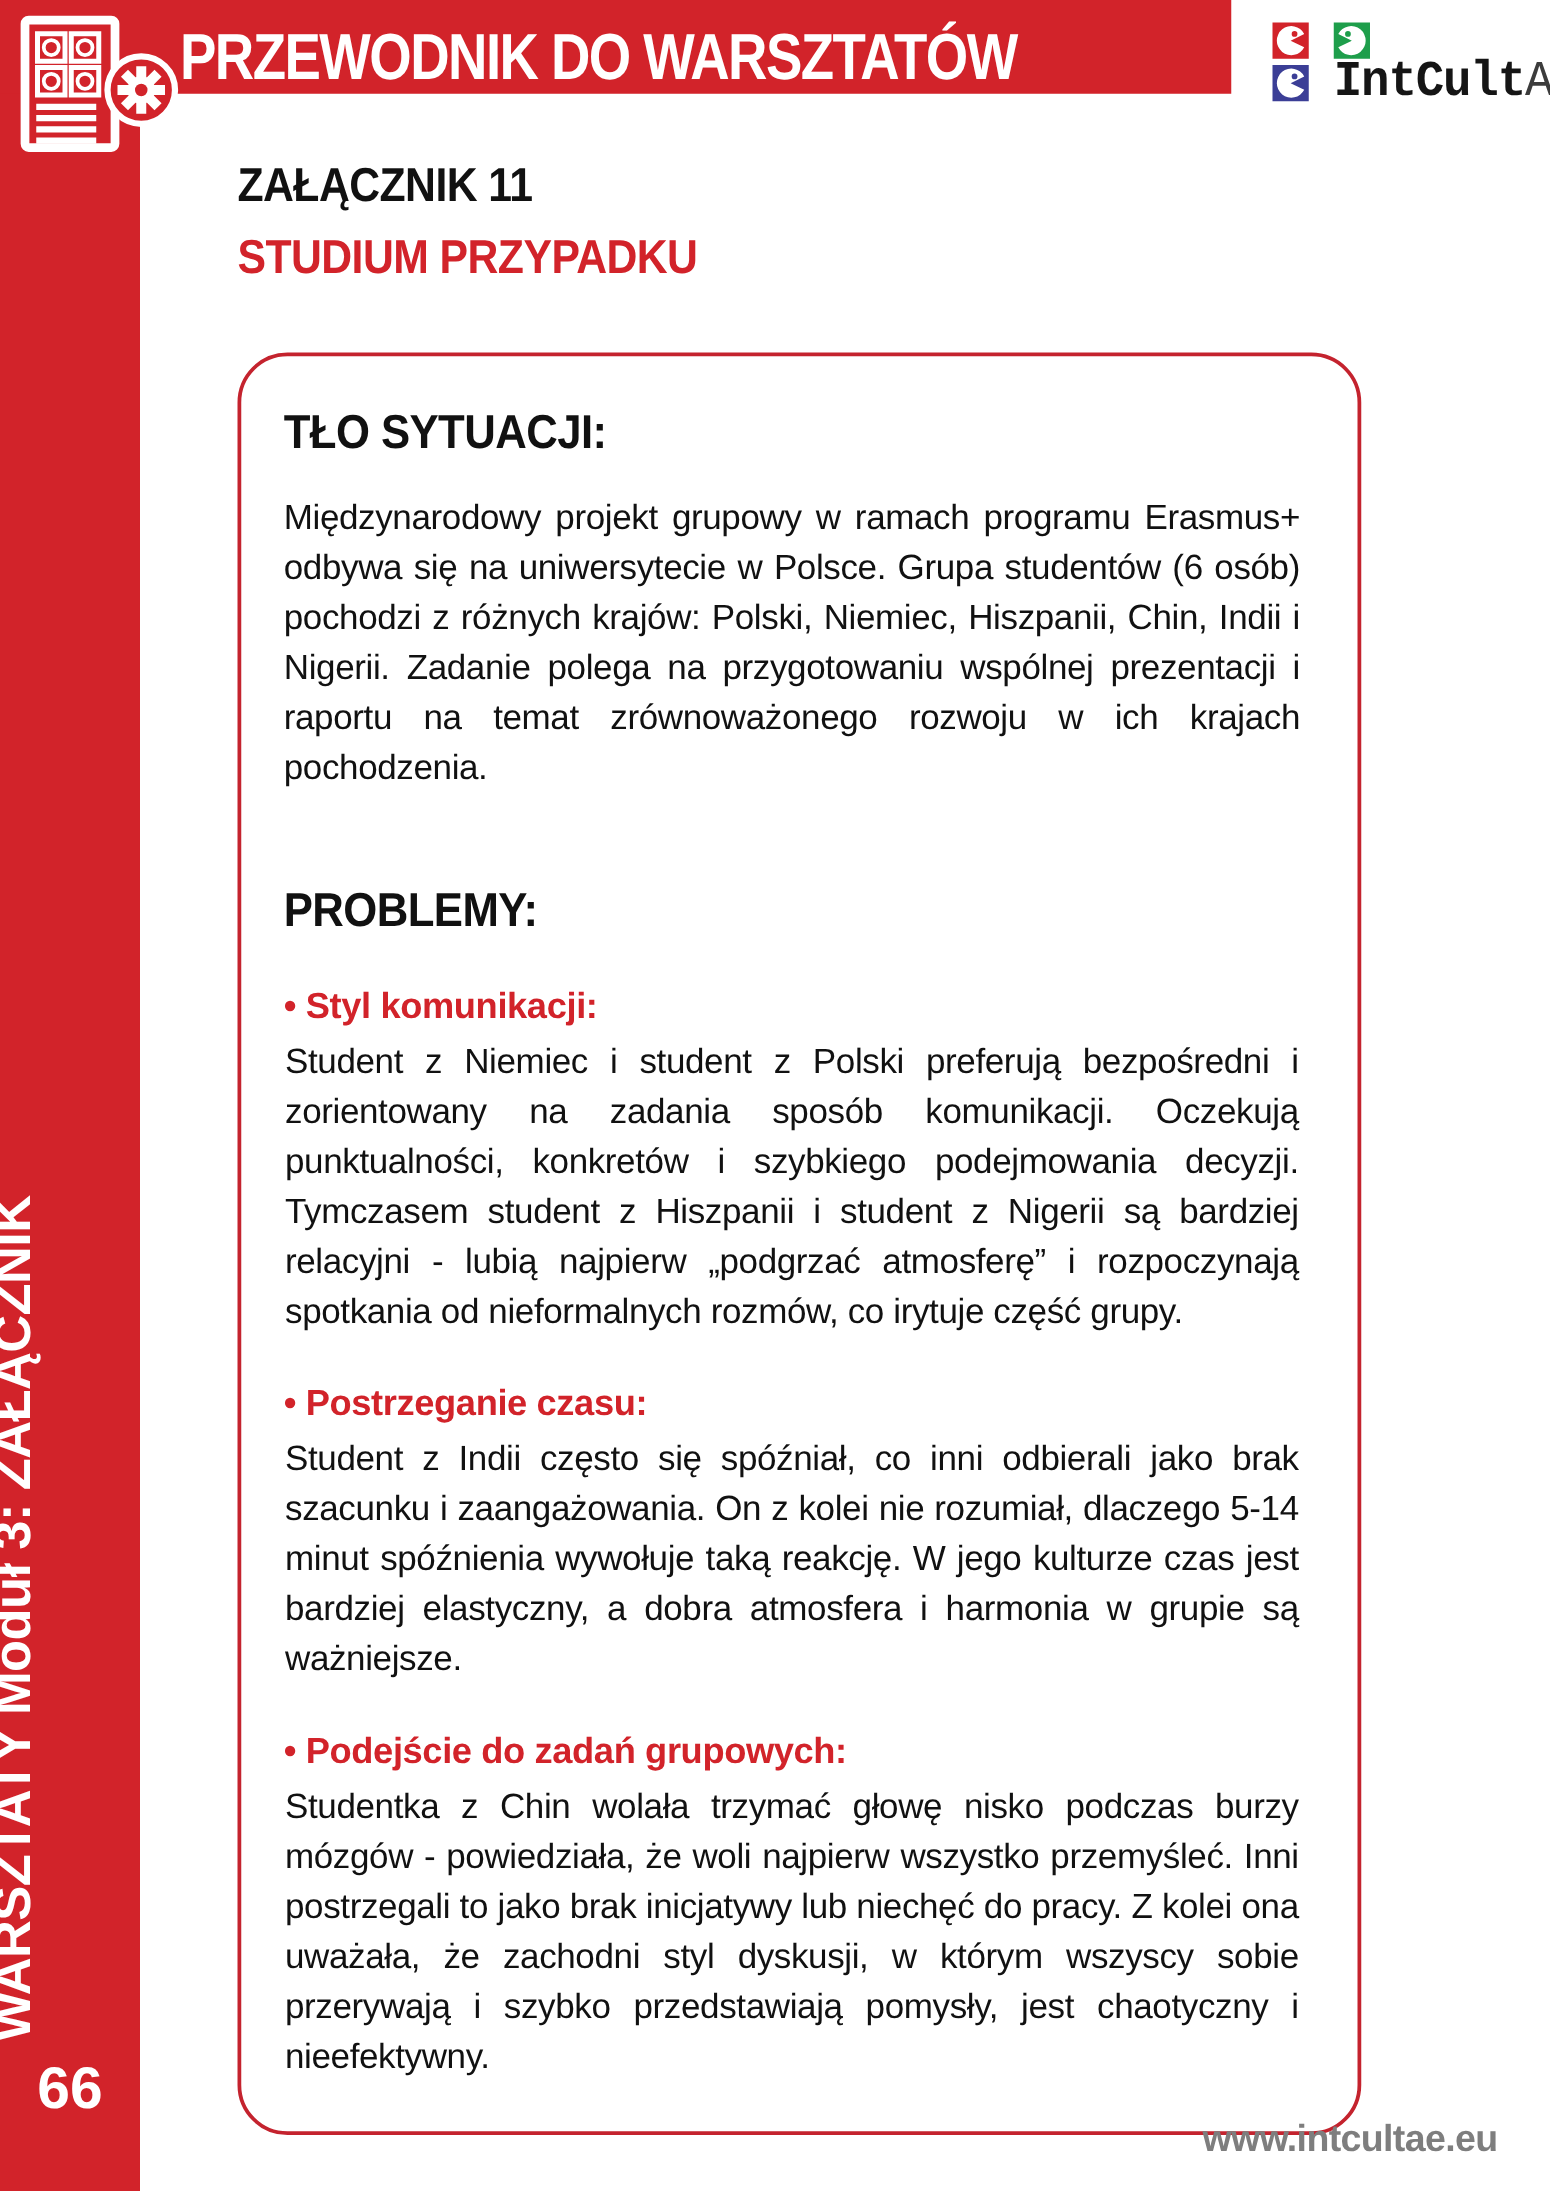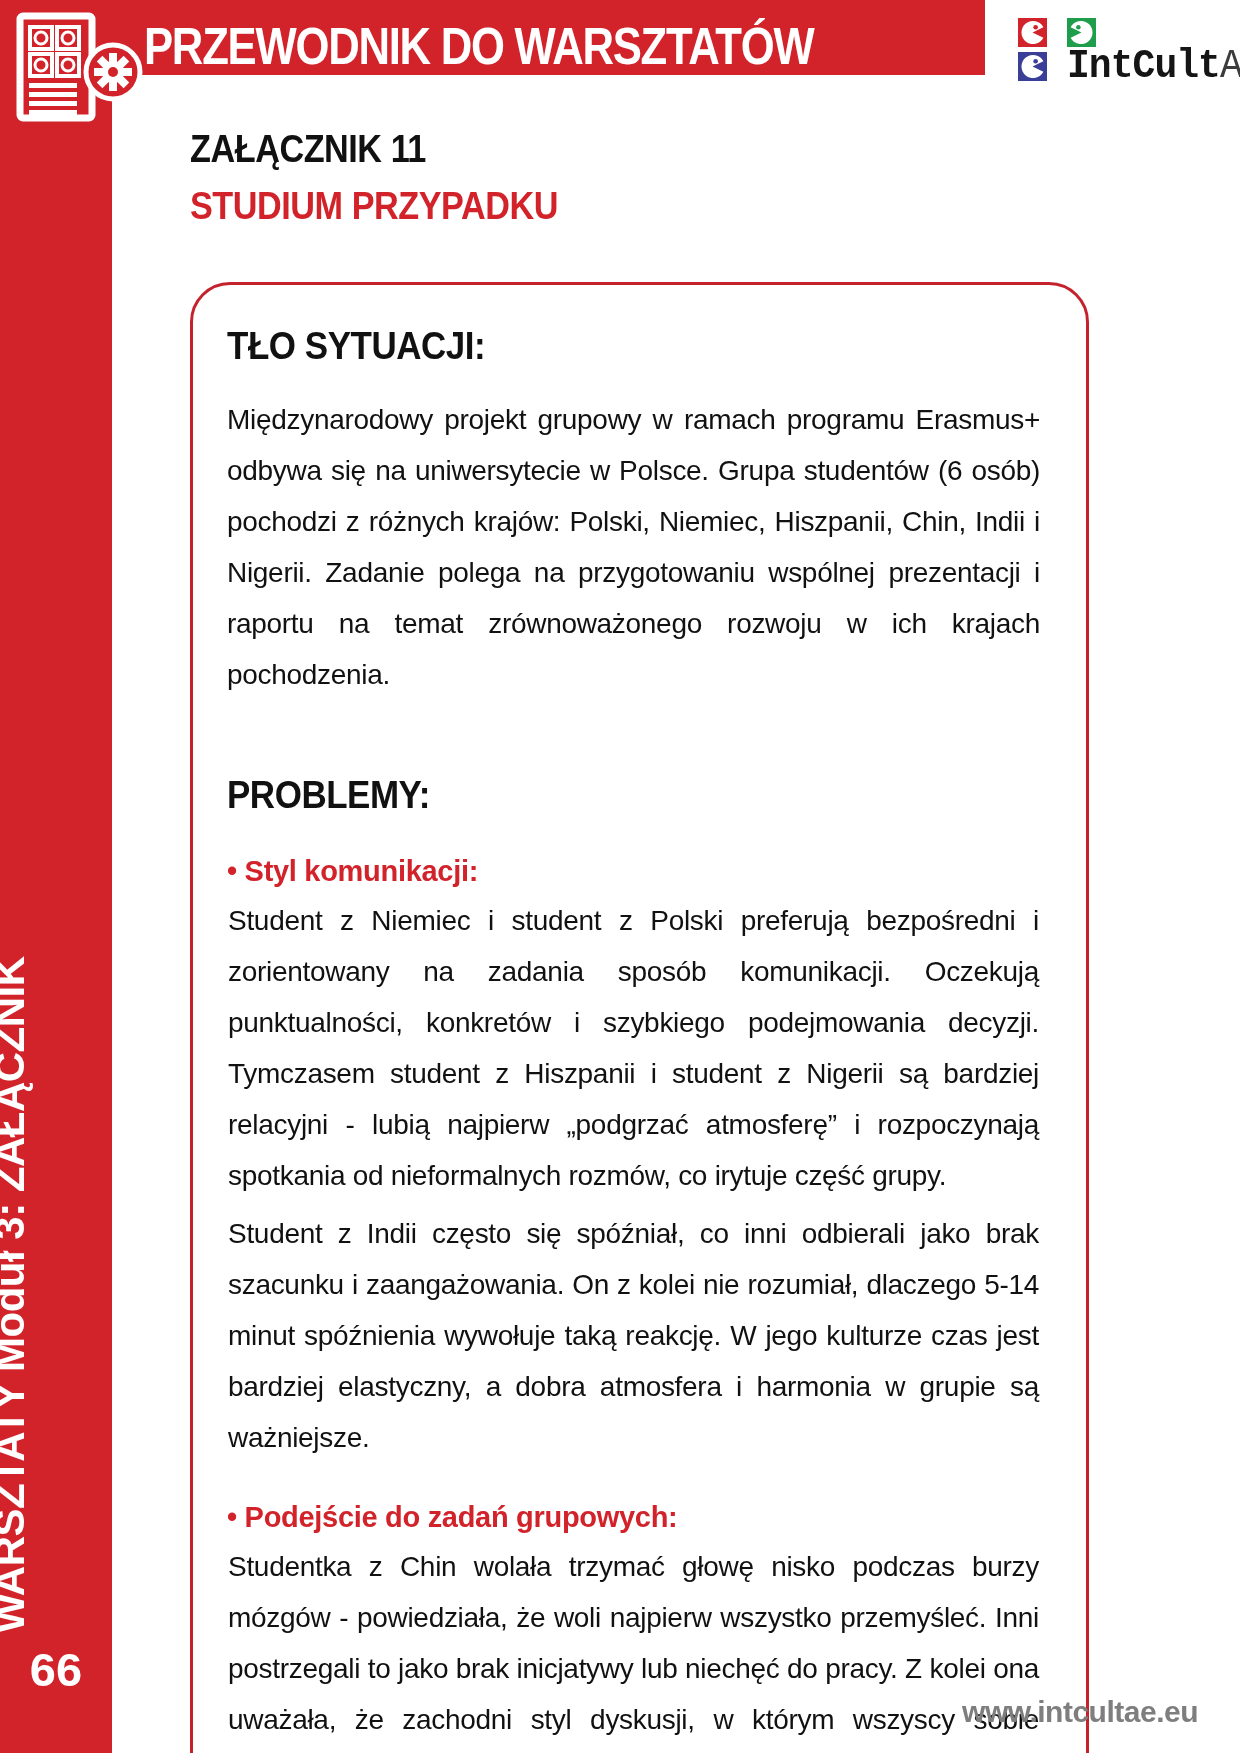--- a/index.html
+++ b/index.html
@@ -54,21 +54,21 @@
     box-sizing:border-box;margin-top:54px;width:899px;min-height:1238px;
     border:3px solid var(--box-border-red);border-radius:40px;
     padding:22px 46px 40px 34px;background:#fff;
   }
   .box-heading{
     margin:18px 0 0;font-size:38px;font-weight:bold;color:var(--text-black);
     letter-spacing:-0.5px;transform:scaleX(0.92);transform-origin:left;white-space:nowrap;
   }
   .box-heading.problems{margin-top:74px;}
   .body-text{
-    margin:26px 0 0;font-size:28px;line-height:51px;color:var(--text-black);
+    margin:26px 0 0;font-size:28px;line-height:40px;color:var(--text-black);
     text-align:justify;letter-spacing:-0.3px;
   }
   .problem-label{margin:38px 0 0;font-size:29px;font-weight:bold;color:var(--brand-red);letter-spacing:-0.3px;}
   .problem-text{margin:7px 1px 0;}
   
   .website{position:absolute;right:42px;bottom:24px;font-size:30px;font-weight:bold;color:var(--footer-gray);letter-spacing:-0.5px;}
 </style>
 </head>
 <body>
 
@@ -153,20 +153,21 @@
       <p class="body-text">Międzynarodowy projekt grupowy w ramach programu Erasmus+ odbywa się na uniwersytecie w Polsce. Grupa studentów (6 osób) pochodzi z różnych krajów: Polski, Niemiec, Hiszpanii, Chin, Indii i Nigerii. Zadanie polega na przygotowaniu wspólnej prezentacji i raportu na temat zrównoważonego rozwoju w ich krajach pochodzenia.</p>
 
       <h2 class="box-heading problems">PROBLEMY:</h2>
 
       <div class="problem">
         <div class="problem-label">• Styl komunikacji:</div>
         <p class="body-text problem-text">Student z Niemiec i student z Polski preferują bezpośredni i zorientowany na zadania sposób komunikacji. Oczekują punktualności, konkretów i szybkiego podejmowania decyzji. Tymczasem student z Hiszpanii i student z Nigerii są bardziej relacyjni - lubią najpierw „podgrzać atmosferę” i rozpoczynają spotkania od nieformalnych rozmów, co irytuje część grupy.</p>
       </div>
 
       <div class="problem">
+        <div class="problem-label">• Postrzeganie czasu:</div>
         <p class="body-text problem-text">Student z Indii często się spóźniał, co inni odbierali jako brak szacunku i zaangażowania. On z kolei nie rozumiał, dlaczego 5-14 minut spóźnienia wywołuje taką reakcję. W jego kulturze czas jest bardziej elastyczny, a dobra atmosfera i harmonia w grupie są ważniejsze.</p>
       </div>
 
       <div class="problem">
         <div class="problem-label">• Podejście do zadań grupowych:</div>
         <p class="body-text problem-text">Studentka z Chin wolała trzymać głowę nisko podczas burzy mózgów - powiedziała, że woli najpierw wszystko przemyśleć. Inni postrzegali to jako brak inicjatywy lub niechęć do pracy. Z kolei ona uważała, że zachodni styl dyskusji, w którym wszyscy sobie przerywają i szybko przedstawiają pomysły, jest chaotyczny i nieefektywny.</p>
       </div>
     </section>
   </main>
 

